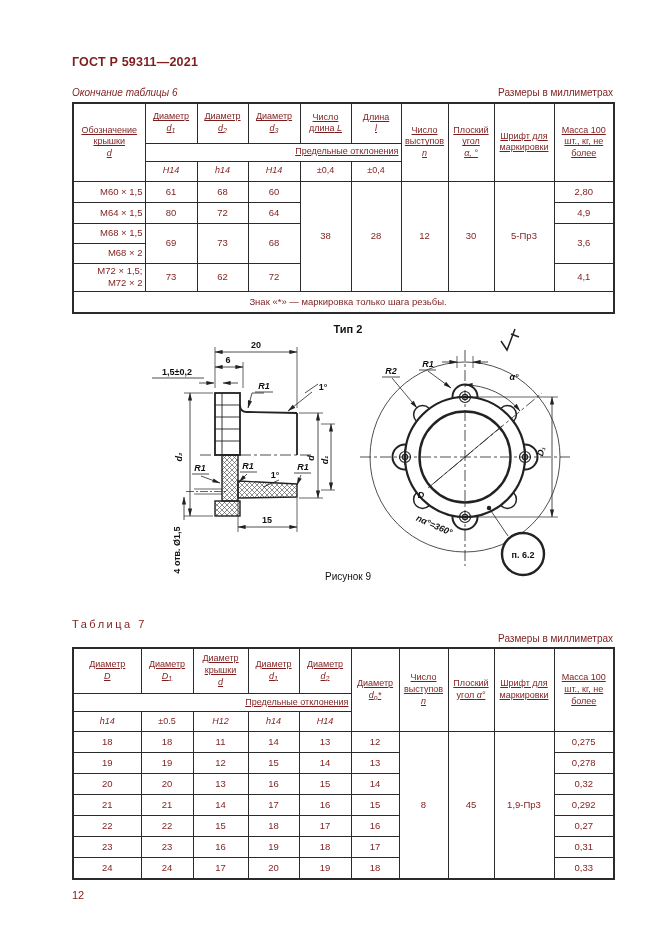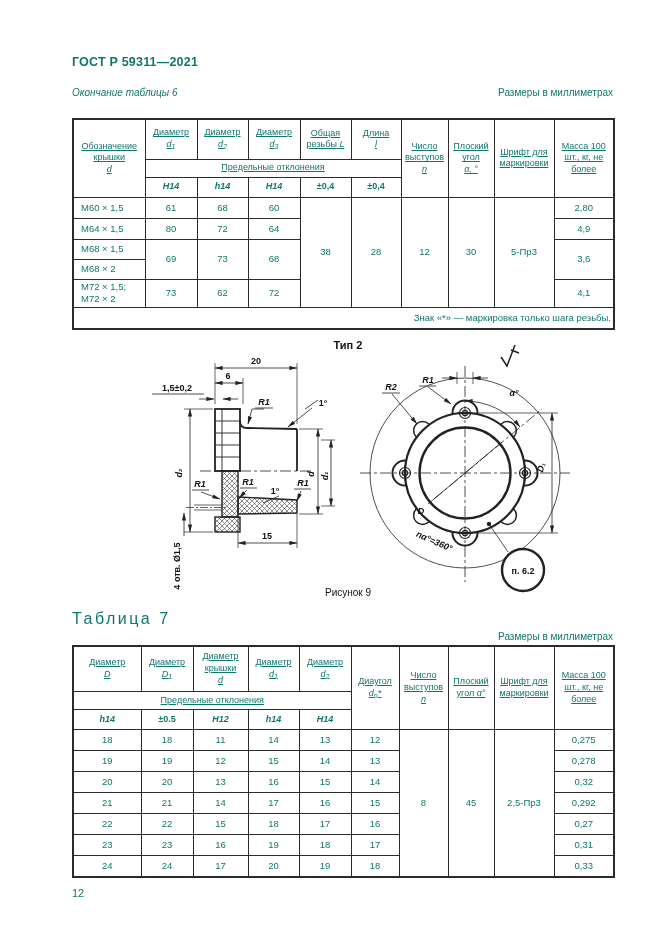--- a/index.html
+++ b/index.html
@@ -1,34 +1,34 @@
 <!DOCTYPE html>
 <html><head>
 <meta charset="utf-8">
 <style>
   html,body{margin:0;padding:0;background:#fff;}
-  .page{width:596px;height:935px;background:#fff;color:#0f766e;box-sizing:border-box;
+  .page{width:596px;height:935px;background:#fff;color:#7f1d1d;box-sizing:border-box;
         padding:55px 48px 16px 72px;font-family:"Liberation Sans","DejaVu Sans",sans-serif;position:relative;}
   .gost-header{font-weight:bold;font-size:12.5px;letter-spacing:.2px;}
   .caprow{display:flex;justify-content:space-between;align-items:flex-end;width:541px;
-          font-size:10px;margin-top:18px;margin-bottom:20px;}
+          font-size:10px;margin-top:18px;margin-bottom:4px;}
   .caprow .left-it{font-style:italic;}
   .caprow2{display:flex;justify-content:flex-end;width:541px;font-size:10px;margin:3px 0 3px 0;}
-  .t7title{font-size:16px;letter-spacing:2.5px;margin-top:4px;}
+  .t7title{font-size:11px;letter-spacing:2.5px;margin-top:28px;}
   table.t{border-collapse:collapse;table-layout:fixed;width:541px;text-align:center;
           border:2px solid #2b2b2b;}
   table.t td{border:1px solid #2b2b2b;padding:1px 2px;vertical-align:middle;font-size:9.5px;line-height:1.25;}
   .hc{font-size:9px !important;line-height:1.3 !important;text-decoration:underline;}
   .sym{font-style:italic;}
   sub{font-size:7px;vertical-align:-2px;}
-  .des{text-align:left;padding-left:7px !important;}
-  .fn{text-align:right;padding-left:11px !important;height:18px;margin-left:16px;}
+  .des{text-align:right;padding-left:7px !important;}
+  .fn{text-align:center;padding-left:11px !important;height:18px;margin-left:16px;}
   .r21{height:21px;} .r20{height:20px;} .r28{height:28px;} .h40{height:40px;} .h46{height:46px;}
-  .tolr td{height:17px;font-size:9px !important;font-weight:bold;}
-  .h2r td{height:15px;}
+  .tolr td{height:17px;font-size:9px !important;}
+  .h2r td{height:15px;text-align:right;}
   .pagenum{font-size:11px;margin-top:9px;}
   svg{display:block;margin-top:6px;}
   svg text{font-family:"Liberation Sans","DejaVu Sans",sans-serif;fill:#111;}
   .lbl{font-size:9px;font-weight:bold;text-anchor:middle;}
   .lbl-it{font-size:9px;font-weight:bold;font-style:italic;text-anchor:middle;}
   .cap{font-size:10px;text-anchor:middle;font-weight:normal;}
   .typ{font-size:11px;font-weight:bold;text-anchor:middle;}
 </style>
 </head>
 <body>
@@ -54,21 +54,21 @@
         <col style="width:46px">
       <col style="width:60px">
         <col style="width:60px">
     </colgroup>
     <tbody>
         <tr class="h40">
       <td rowspan="3" class="hc"><span>Обозначение крышки</span><br><span class="sym">d</span></td>
       <td class="hc"><span>Диаметр</span><br><span class="sym"><span>d</span><sub>1</sub></span></td>
       <td class="hc"><span>Диаметр</span><br><span class="sym"><span>d</span><sub>2</sub></span></td>
       <td class="hc"><span>Диаметр</span><br><span class="sym"><span>d</span><sub>3</sub></span></td>
-      <td class="hc"><span>Общая резьбы</span> <span class="sym">L</span></td>
+      <td class="hc"><span>Число длина</span> <span class="sym">L</span></td>
       <td class="hc"><span>Длина</span><br><span class="sym">l</span></td>
       <td rowspan="3" class="hc"><span>Число выступов</span><br><span class="sym">n</span></td>
       <td rowspan="3" class="hc"><span>Плоский угол</span><br><span class="sym">α, °</span></td>
       <td rowspan="3" class="hc"><span>Шрифт для маркировки</span></td>
       <td rowspan="3" class="hc"><span>Масса 100 шт., кг, не более</span></td>
     </tr>
     <tr class="h2r">
       <td colspan="5" class="hc">Предельные отклонения</td>
     </tr>
     <tr class="tolr">
@@ -294,21 +294,21 @@
       <col style="width:60px">
         <col style="width:60px">
     </colgroup>
     <tbody>
         <tr class="h46">
       <td class="hc"><span>Диаметр</span><br><span class="sym">D</span></td>
       <td class="hc"><span>Диаметр</span><br><span class="sym"><span>D</span><sub>1</sub></span></td>
       <td class="hc"><span>Диаметр крышки</span><br><span class="sym">d</span></td>
       <td class="hc"><span>Диаметр</span><br><span class="sym"><span>d</span><sub>1</sub></span></td>
       <td class="hc"><span>Диаметр</span><br><span class="sym"><span>d</span><sub>2</sub></span></td>
-      <td rowspan="3" class="hc"><span>Диа­угол</span><br><span class="sym"><span>d</span><sub>о</sub><span>*</span></span></td>
+      <td rowspan="3" class="hc"><span>Диа­метр</span><br><span class="sym"><span>d</span><sub>о</sub><span>*</span></span></td>
       <td rowspan="3" class="hc"><span>Число выступов</span><br><span class="sym">n</span></td>
       <td rowspan="3" class="hc"><span>Плоский угол</span> <span class="sym">α°</span></td>
       <td rowspan="3" class="hc"><span>Шрифт для маркировки</span></td>
       <td rowspan="3" class="hc"><span>Масса 100 шт., кг, не более</span></td>
     </tr>
     <tr class="h2r">
       <td colspan="5" class="hc">Предельные отклонения</td>
     </tr>
     <tr class="tolr">
       <td class="sym">h14</td>
@@ -319,21 +319,21 @@
     </tr>
     <tr class="r21">
       <td>18</td>
       <td>18</td>
       <td>11</td>
       <td>14</td>
       <td>13</td>
       <td>12</td>
       <td rowspan="7">8</td>
       <td rowspan="7">45</td>
-      <td rowspan="7">2,5-Пр3</td>
+      <td rowspan="7">1,9-Пр3</td>
       <td>0,275</td>
     </tr>
     <tr class="r21">
       <td>19</td>
       <td>19</td>
       <td>12</td>
       <td>15</td>
       <td>14</td>
       <td>13</td>
       <td>0,278</td>

